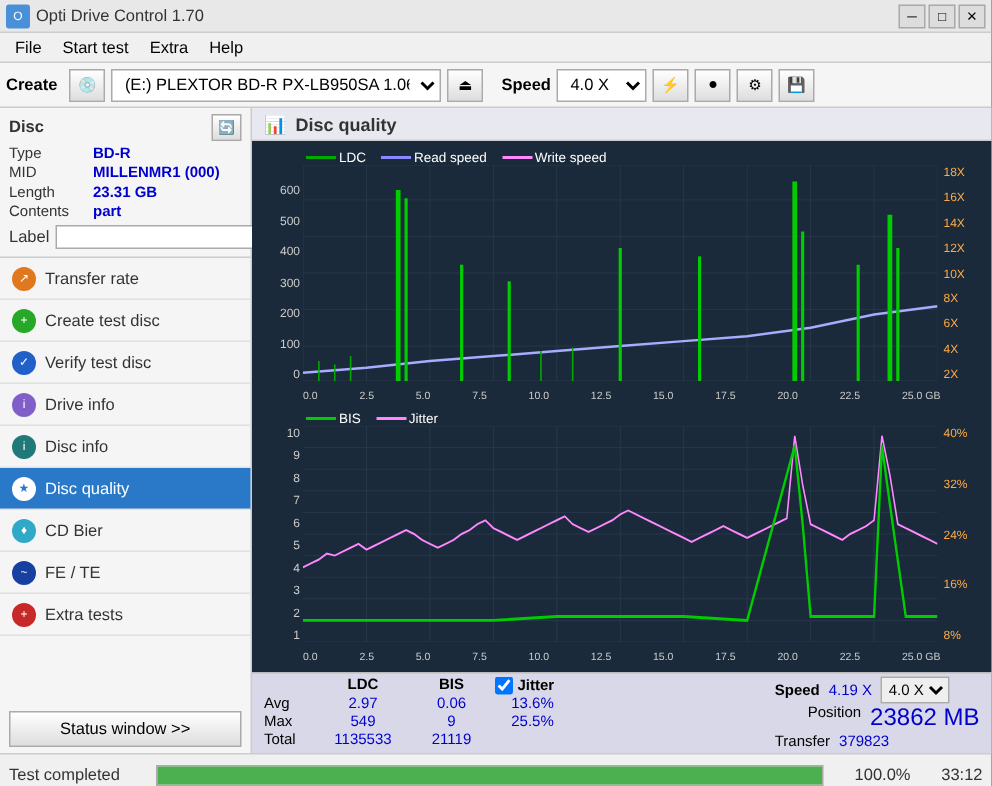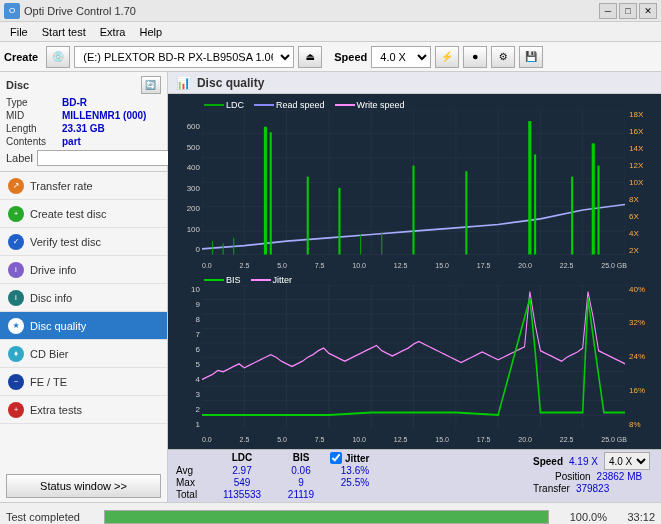--- a/index.html
+++ b/index.html
@@ -433,21 +433,21 @@
       <div style="display:flex; flex-direction:column; gap:1px; margin-left:8px; min-width:120px;">
         <div style="display:flex; gap:6px; align-items:center;">
           <span style="font-size:10px; font-weight:bold;">Speed</span>
           <span style="font-size:10px; color:#0000cc;">4.19 X</span>
           <select style="height:18px; font-size:10px; border:1px solid #aaa;">
             <option>4.0 X</option>
           </select>
         </div>
         <div style="display:flex; gap:6px;padding-left:22px;">
           <span style="font-size:10px;">Position</span>
-          <span style="font-size:10px; color:#0000cc;">23862 MB</span>
+          <span style="font-size:16px; color:#0000cc;">23862 MB</span>
         </div>
         <div style="display:flex; gap:6px;">
           <span style="font-size:10px;">Transfer</span>
           <span style="font-size:10px; color:#0000cc;">379823</span>
         </div>
       </div>
 
     </div>
 
   </div>

